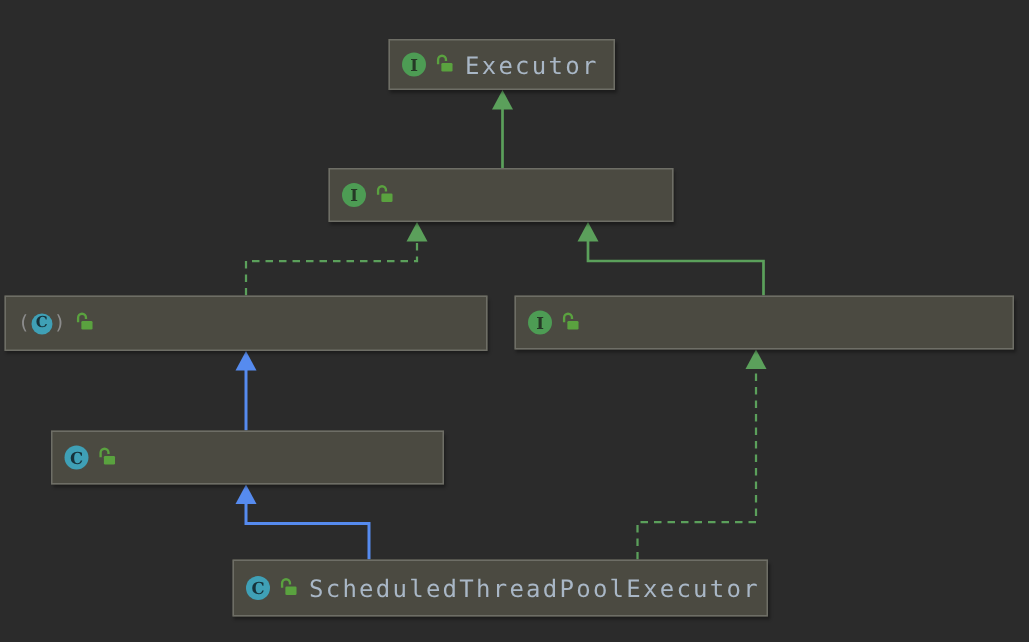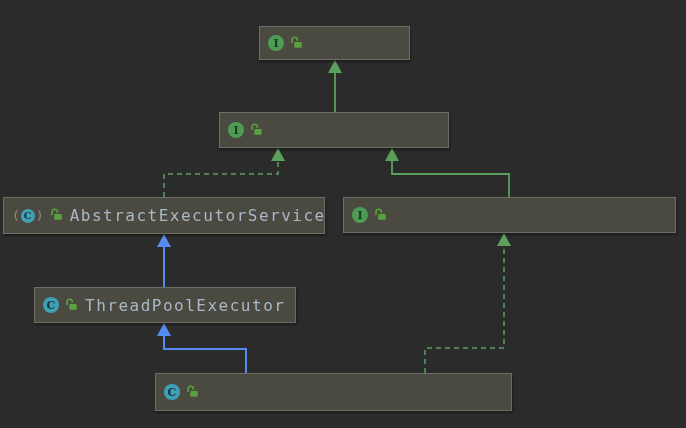--- a/index.html
+++ b/index.html
@@ -71,20 +71,21 @@
   </svg>
 
   <div class="node" style="left:259px;top:26px;width:151px;height:34px;">
     <span class="badge iface">I</span>
     <span class="lock">
       <svg width="14" height="14" viewBox="0 0 16 16">
         <path d="M3.5 9 V5.5 a3 3 0 0 1 6 0 v1" fill="none" stroke="currentColor" stroke-width="1.8"></path>
         <rect x="6" y="8" width="8.5" height="6.5" rx="1" fill="currentColor"></rect>
       </svg>
     </span>
+    <span class="node-label">Executor</span>
   </div>
 
   <div class="node" style="left:219px;top:112px;width:230px;height:36px;">
     <span class="badge iface">I</span>
     <span class="lock">
       <svg width="14" height="14" viewBox="0 0 16 16">
         <path d="M3.5 9 V5.5 a3 3 0 0 1 6 0 v1" fill="none" stroke="currentColor" stroke-width="1.8"></path>
         <rect x="6" y="8" width="8.5" height="6.5" rx="1" fill="currentColor"></rect>
       </svg>
     </span>
@@ -93,47 +94,46 @@
   <div class="node" style="left:3px;top:197px;width:322px;height:37px;">
     <span class="abstract-wrap">
       <span class="badge cls">C</span>
     </span>
     <span class="lock">
       <svg width="14" height="14" viewBox="0 0 16 16">
         <path d="M3.5 9 V5.5 a3 3 0 0 1 6 0 v1" fill="none" stroke="currentColor" stroke-width="1.8"></path>
         <rect x="6" y="8" width="8.5" height="6.5" rx="1" fill="currentColor"></rect>
       </svg>
     </span>
-    <span class="node-label">AbstractExecutorService</span>
   </div>
 
   <div class="node" style="left:343px;top:197px;width:333px;height:36px;">
     <span class="badge iface">I</span>
     <span class="lock">
       <svg width="14" height="14" viewBox="0 0 16 16">
         <path d="M3.5 9 V5.5 a3 3 0 0 1 6 0 v1" fill="none" stroke="currentColor" stroke-width="1.8"></path>
         <rect x="6" y="8" width="8.5" height="6.5" rx="1" fill="currentColor"></rect>
       </svg>
     </span>
   </div>
 
   <div class="node" style="left:34px;top:287px;width:262px;height:36px;">
     <span class="badge cls">C</span>
     <span class="lock">
       <svg width="14" height="14" viewBox="0 0 16 16">
         <path d="M3.5 9 V5.5 a3 3 0 0 1 6 0 v1" fill="none" stroke="currentColor" stroke-width="1.8"></path>
         <rect x="6" y="8" width="8.5" height="6.5" rx="1" fill="currentColor"></rect>
       </svg>
     </span>
-    <span class="node-label">ThreadPoolExecutor</span>
   </div>
 
   <div class="node" style="left:155px;top:373px;width:357px;height:38px;">
     <span class="badge cls">C</span>
     <span class="lock">
       <svg width="14" height="14" viewBox="0 0 16 16">
         <path d="M3.5 9 V5.5 a3 3 0 0 1 6 0 v1" fill="none" stroke="currentColor" stroke-width="1.8"></path>
         <rect x="6" y="8" width="8.5" height="6.5" rx="1" fill="currentColor"></rect>
       </svg>
     </span>
+    <span class="node-label">ScheduledThreadPoolExecutor</span>
   </div>
 
 </div>
 
 </body></html>

